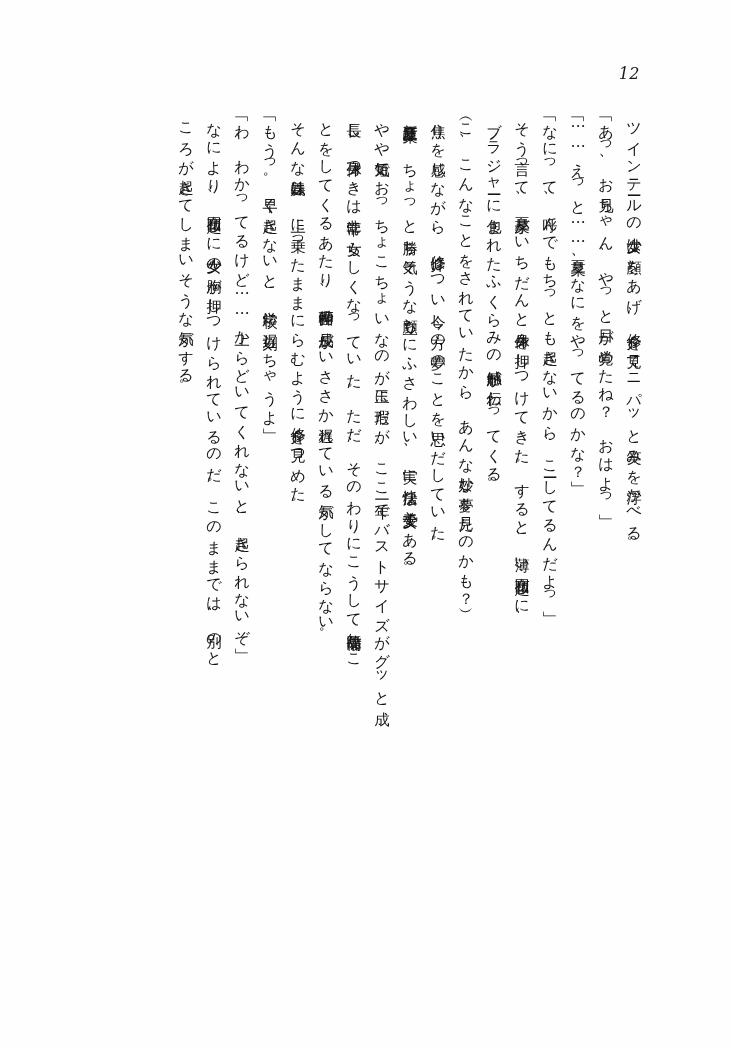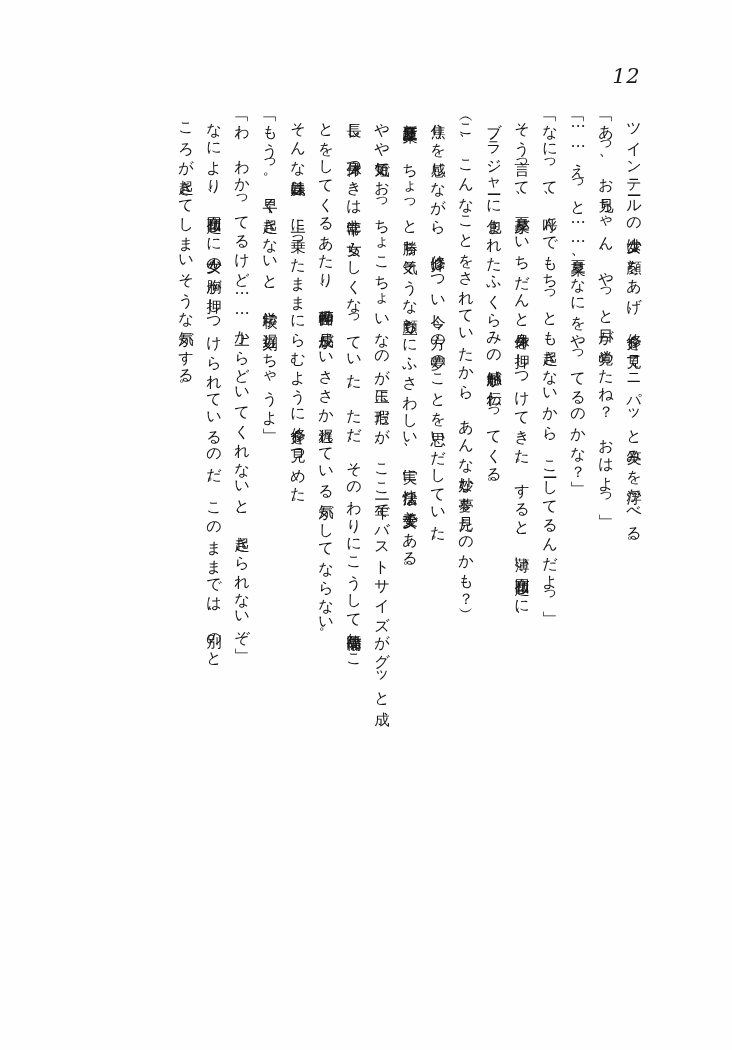--- a/index.html
+++ b/index.html
@@ -20,21 +20,21 @@
     height: 1050px;
     background: #fefefe;
     box-sizing: border-box;
   }
   .page-number {
     position: absolute;
     top: 64px;
     right: 92px;
     font-family: "DejaVu Serif", "Liberation Serif", serif;
     font-style: italic;
-    font-size: 21px;
+    font-size: 16px;
     color: #1a1a1a;
     letter-spacing: 0.5px;
   }
   .text-body {
     position: absolute;
     top: 112px;
     right: 84px;
     left: 92px;
     bottom: 86px;
     display: flex;

